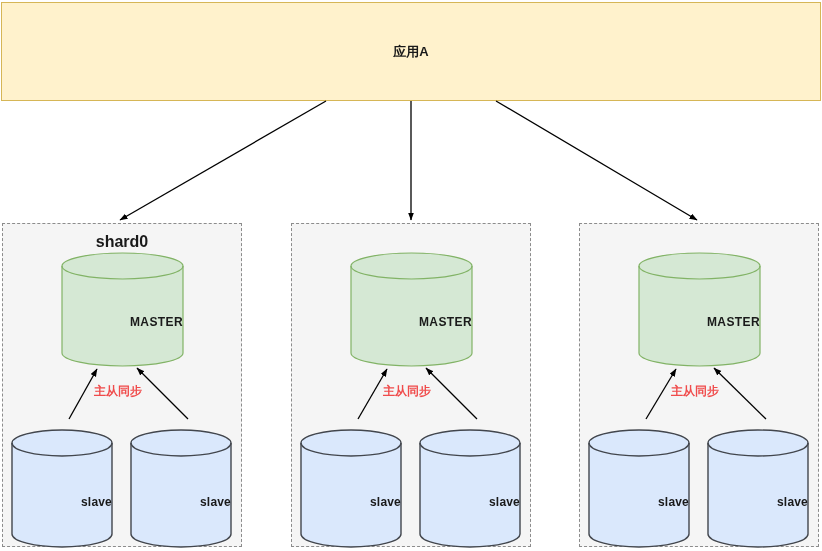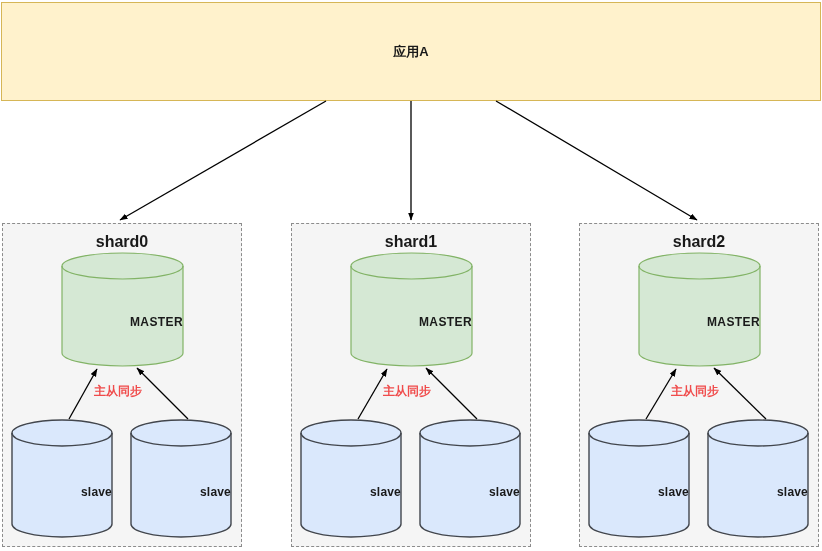--- a/index.html
+++ b/index.html
@@ -38,21 +38,21 @@
   .cyl{position:absolute;}
   .cyl > svg{position:absolute;left:-1px;top:-1px;overflow:visible;}
   .cyl-green .body{fill:var(--master_fill);stroke:var(--master_border);stroke-width:1.2;}
   .cyl-green .edge{fill:none;stroke:var(--master_border);stroke-width:1.2;}
   .cyl-blue .body{fill:var(--slave_fill);stroke:var(--slave_border);stroke-width:1.4;}
   .cyl-blue .edge{fill:none;stroke:var(--slave_border);stroke-width:1.4;}
   .cyl-label{position:absolute;left:0;right:0;text-align:right;
              font-weight:bold;font-size:12px;letter-spacing:.4px;}
   .master{left:59px;top:29px;width:121px;height:113px;}
   .master .cyl-label{top:62px;}
-  .slave{width:100px;height:117px;top:196px;}
+  .slave{width:100px;height:117px;top:206px;}
   .slave.left{left:9px;} .slave.right{left:128px;}
   .slave .cyl-label{top:65px;letter-spacing:.2px;}
 
   .sync-label{position:absolute;left:0;right:8px;top:159px;text-align:center;
               color:var(--sync_text);font-size:12px;font-weight:bold;z-index:6;font-family:Liberation Serif, serif;}
 </style>
 </head>
 <body>
 
 <div class="canvas">
@@ -102,21 +102,20 @@
     <div class="cyl slave right">
       <svg class="cyl-blue" width="102" height="119" viewBox="-1 -1 102 119">
         <path class="body" d="M0,13 A50,13 0 0 1 100,13 L100,104 A50,13 0 0 1 0,104 Z"></path>
         <path class="edge" d="M0,13 A50,13 0 0 0 100,13"></path>
       </svg>
       <span class="cyl-label">slave</span>
     </div>
   </section>
 
   <section class="shard s1">
-    <div class="shard-title">shard1</div>
     <div class="cyl master">
       <svg class="cyl-green" width="123" height="115" viewBox="-1 -1 123 115">
         <path class="body" d="M0,13 A60.5,13 0 0 1 121,13 L121,100 A60.5,13 0 0 1 0,100 Z"></path>
         <path class="edge" d="M0,13 A60.5,13 0 0 0 121,13"></path>
       </svg>
       <span class="cyl-label">MASTER</span>
     </div>
     <div class="sync-label">主从同步</div>
     <div class="cyl slave left">
       <svg class="cyl-blue" width="102" height="119" viewBox="-1 -1 102 119">
@@ -128,21 +127,20 @@
     <div class="cyl slave right">
       <svg class="cyl-blue" width="102" height="119" viewBox="-1 -1 102 119">
         <path class="body" d="M0,13 A50,13 0 0 1 100,13 L100,104 A50,13 0 0 1 0,104 Z"></path>
         <path class="edge" d="M0,13 A50,13 0 0 0 100,13"></path>
       </svg>
       <span class="cyl-label">slave</span>
     </div>
   </section>
 
   <section class="shard s2">
-    <div class="shard-title">shard2</div>
     <div class="cyl master">
       <svg class="cyl-green" width="123" height="115" viewBox="-1 -1 123 115">
         <path class="body" d="M0,13 A60.5,13 0 0 1 121,13 L121,100 A60.5,13 0 0 1 0,100 Z"></path>
         <path class="edge" d="M0,13 A60.5,13 0 0 0 121,13"></path>
       </svg>
       <span class="cyl-label">MASTER</span>
     </div>
     <div class="sync-label">主从同步</div>
     <div class="cyl slave left">
       <svg class="cyl-blue" width="102" height="119" viewBox="-1 -1 102 119">

